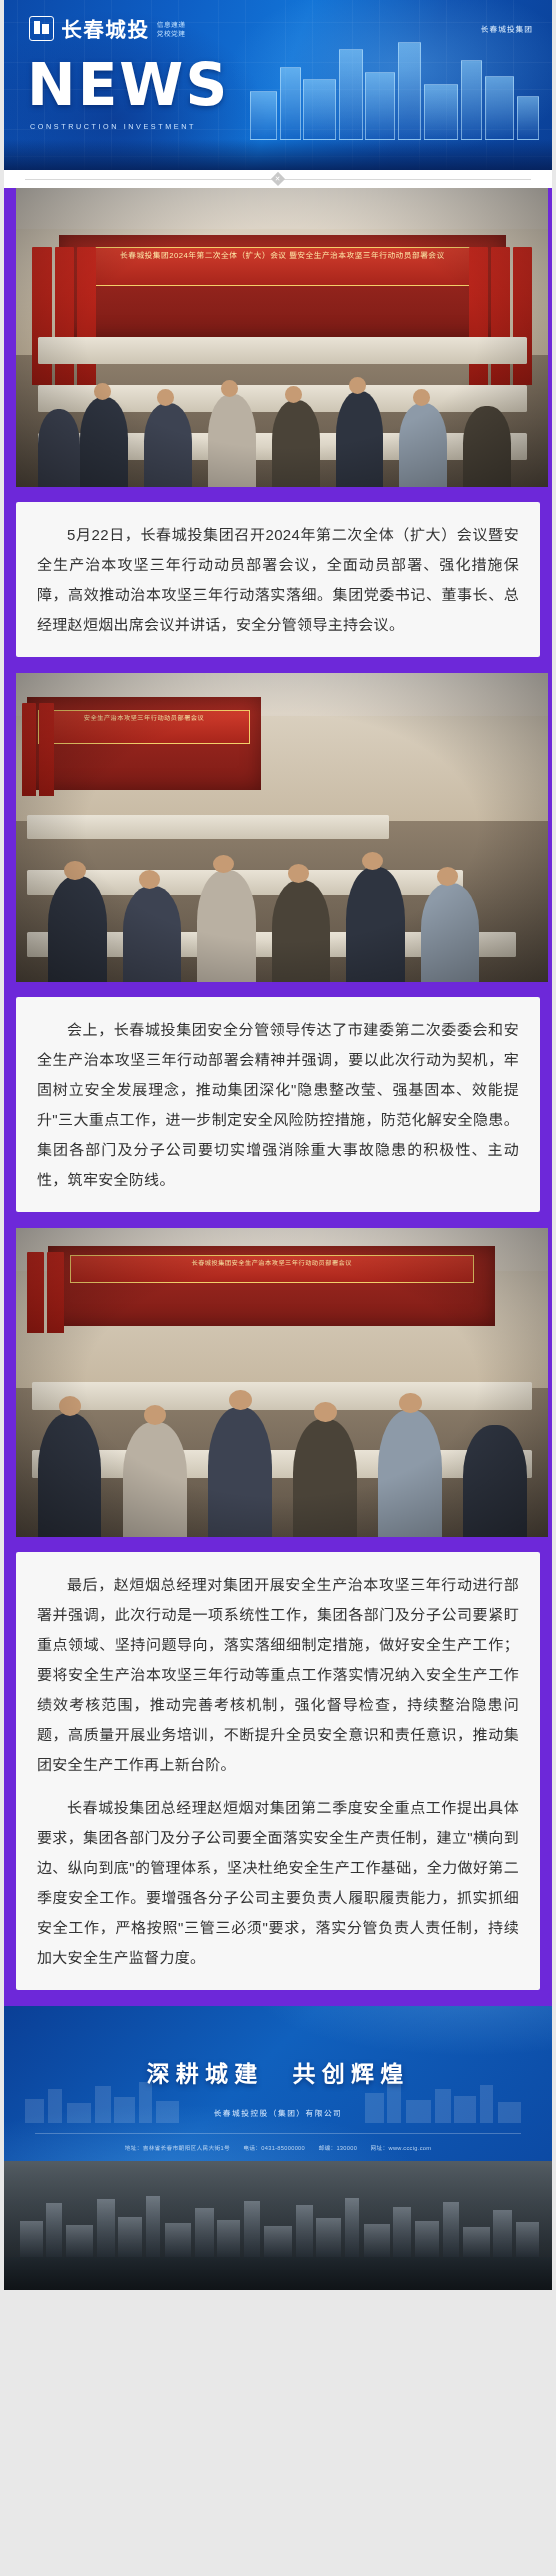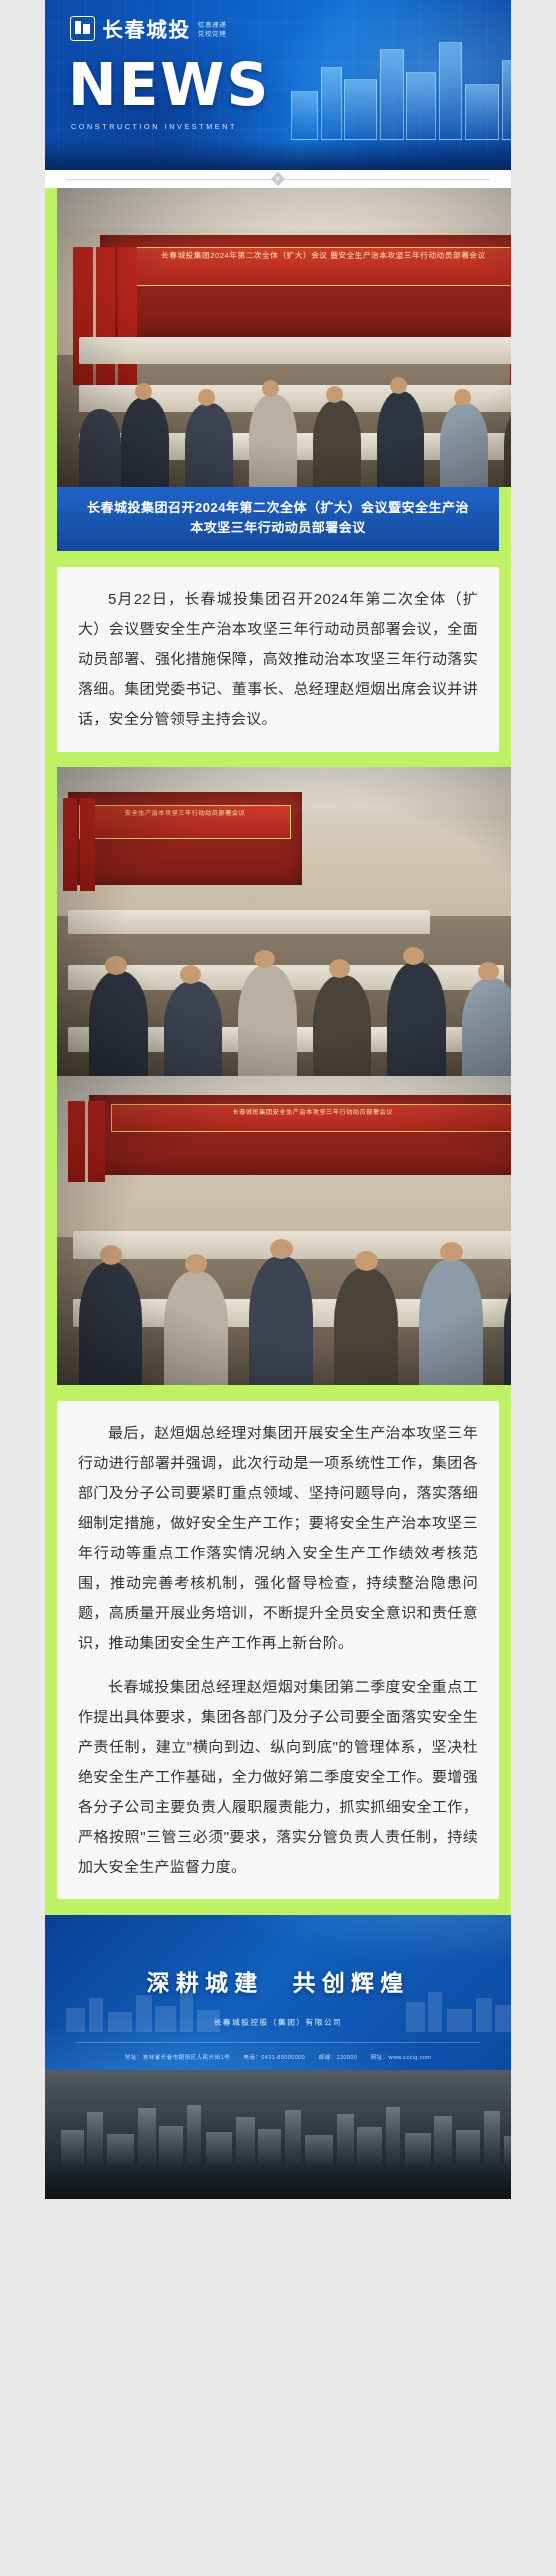--- a/index.html
+++ b/index.html
@@ -3,23 +3,23 @@
 <meta charset="utf-8">
 <title>长春城投集团召开2024年第二次全体（扩大）会议暨安全生产治本攻坚三年行动动员部署会议</title>
 <style>
   * { box-sizing: border-box; }
   html, body {
     margin: 0; padding: 0;
     background: #e8e8e8;
     font-family: "Liberation Sans", "DejaVu Sans", sans-serif;
   }
   .page {
-    width: 466px;
+    width: 548px;
     margin: 0 auto;
-    background: #bef264;
+    background: #6d28d9;
     position: relative;
     overflow: hidden;
   }
 
   
   .banner {
     position: relative;
     width: 556px;
     height: 170px;
     background: linear-gradient(110deg, #0b49a8 0%, #0e5ec4 28%, #1273d6 50%, #0d4fae 72%, #0a3f96 100%);
@@ -434,21 +434,20 @@
         <div class="head" style="left:26.5%;bottom:27%;width:3.2%;height:5.5%;"></div>
         <div class="head" style="left:38.5%;bottom:30%;width:3.2%;height:5.5%;"></div>
         <div class="head" style="left:50.5%;bottom:28%;width:3.2%;height:5.5%;"></div>
         <div class="head" style="left:62.5%;bottom:31%;width:3.2%;height:5.5%;"></div>
         <div class="head" style="left:74.5%;bottom:27%;width:3.2%;height:5.5%;"></div>
         <div class="vignette"></div>
       </div>
     </div>
   </div>
 
-  <div class="title-bar">长春城投集团召开2024年第二次全体（扩大）会议暨安全生产治本攻坚三年行动动员部署会议</div>
 
   <div class="text-card">
     <p>5月22日，长春城投集团召开2024年第二次全体（扩大）会议暨安全生产治本攻坚三年行动动员部署会议，全面动员部署、强化措施保障，高效推动治本攻坚三年行动落实落细。集团党委书记、董事长、总经理赵烜烟出席会议并讲话，安全分管领导主持会议。</p>
   </div>
 
   <div class="photo-wrap">
     <div class="photo meeting-2">
       <div class="scene">
         <div class="ceiling"></div>
         <div class="wall"></div>
@@ -473,20 +472,23 @@
         <div class="head" style="left:23%;bottom:30%;width:4%;height:6%;"></div>
         <div class="head" style="left:37%;bottom:35%;width:4%;height:6%;"></div>
         <div class="head" style="left:51%;bottom:32%;width:4%;height:6%;"></div>
         <div class="head" style="left:65%;bottom:36%;width:4%;height:6%;"></div>
         <div class="head" style="left:79%;bottom:31%;width:4%;height:6%;"></div>
         <div class="vignette"></div>
       </div>
     </div>
   </div>
 
+  <div class="text-card">
+    <p>会上，长春城投集团安全分管领导传达了市建委第二次委委会和安全生产治本攻坚三年行动部署会精神并强调，要以此次行动为契机，牢固树立安全发展理念，推动集团深化"隐患整改莹、强基固本、效能提升"三大重点工作，进一步制定安全风险防控措施，防范化解安全隐患。集团各部门及分子公司要切实增强消除重大事故隐患的积极性、主动性，筑牢安全防线。</p>
+  </div>
 
   <div class="photo-wrap">
     <div class="photo meeting-3">
       <div class="scene">
         <div class="ceiling"></div>
         <div class="wall"></div>
         <div class="floorzone" style="top:52%;"></div>
         <div class="stage-back" style="left:6%;top:6%;width:84%;height:26%;"></div>
         <div class="banner-red" style="left:10%;top:9%;width:76%;height:9%;font-size:6.2px;">长春城投集团安全生产治本攻坚三年行动动员部署会议</div>
         <div class="flagrow" style="left:2%;top:8%;width:7%;height:26%;">

